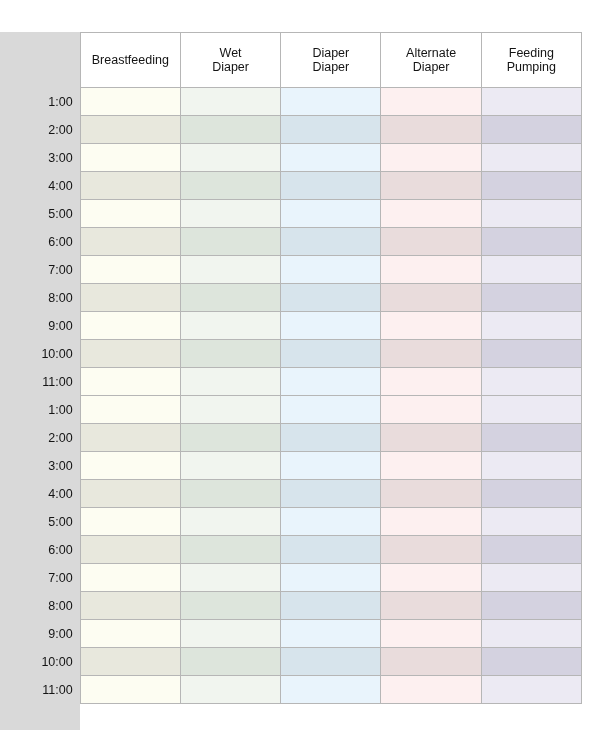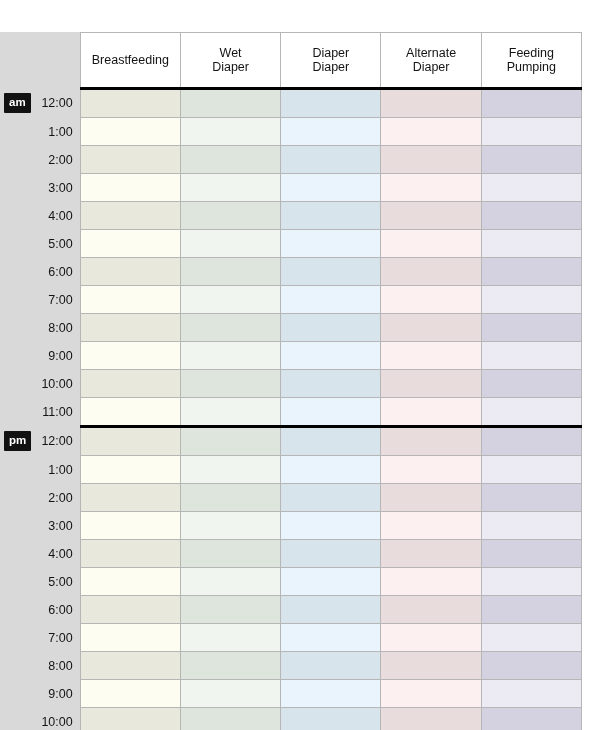--- a/index.html
+++ b/index.html
@@ -148,29 +148,20 @@
           <span>Alternate</span><br>
           <span>Diaper</span>
         </th>
         <th>
           <span>Feeding</span><br>
           <span>Pumping</span>
         </th>
       </tr>
     </thead>
     <tbody id="tbody">
-        <tr class="hour-row thick-top">
-          <td class="ampm-cell"><span class="ampm-badge">am</span></td>
-          <td class="time-cell">12:00</td>
-          <td class="data-cell" style="background: rgb(232, 232, 221);"></td>
-          <td class="data-cell" style="background: rgb(221, 229, 220);"></td>
-          <td class="data-cell" style="background: rgb(215, 228, 236);"></td>
-          <td class="data-cell" style="background: rgb(233, 220, 220);"></td>
-          <td class="data-cell" style="background: rgb(212, 210, 224);"></td>
-        </tr>
         <tr class="hour-row">
           <td class="ampm-cell"></td>
           <td class="time-cell">1:00</td>
           <td class="data-cell" style="background: rgb(253, 253, 242);"></td>
           <td class="data-cell" style="background: rgb(241, 245, 239);"></td>
           <td class="data-cell" style="background: rgb(233, 244, 252);"></td>
           <td class="data-cell" style="background: rgb(253, 240, 240);"></td>
           <td class="data-cell" style="background: rgb(236, 234, 243);"></td>
         </tr>
         <tr class="hour-row">
@@ -255,29 +246,20 @@
           <td class="data-cell" style="background: rgb(212, 210, 224);"></td>
         </tr>
         <tr class="hour-row">
           <td class="ampm-cell"></td>
           <td class="time-cell">11:00</td>
           <td class="data-cell" style="background: rgb(253, 253, 242);"></td>
           <td class="data-cell" style="background: rgb(241, 245, 239);"></td>
           <td class="data-cell" style="background: rgb(233, 244, 252);"></td>
           <td class="data-cell" style="background: rgb(253, 240, 240);"></td>
           <td class="data-cell" style="background: rgb(236, 234, 243);"></td>
-        </tr>
-        <tr class="hour-row thick-top">
-          <td class="ampm-cell"><span class="ampm-badge">pm</span></td>
-          <td class="time-cell">12:00</td>
-          <td class="data-cell" style="background: rgb(232, 232, 221);"></td>
-          <td class="data-cell" style="background: rgb(221, 229, 220);"></td>
-          <td class="data-cell" style="background: rgb(215, 228, 236);"></td>
-          <td class="data-cell" style="background: rgb(233, 220, 220);"></td>
-          <td class="data-cell" style="background: rgb(212, 210, 224);"></td>
         </tr>
         <tr class="hour-row">
           <td class="ampm-cell"></td>
           <td class="time-cell">1:00</td>
           <td class="data-cell" style="background: rgb(253, 253, 242);"></td>
           <td class="data-cell" style="background: rgb(241, 245, 239);"></td>
           <td class="data-cell" style="background: rgb(233, 244, 252);"></td>
           <td class="data-cell" style="background: rgb(253, 240, 240);"></td>
           <td class="data-cell" style="background: rgb(236, 234, 243);"></td>
         </tr>

